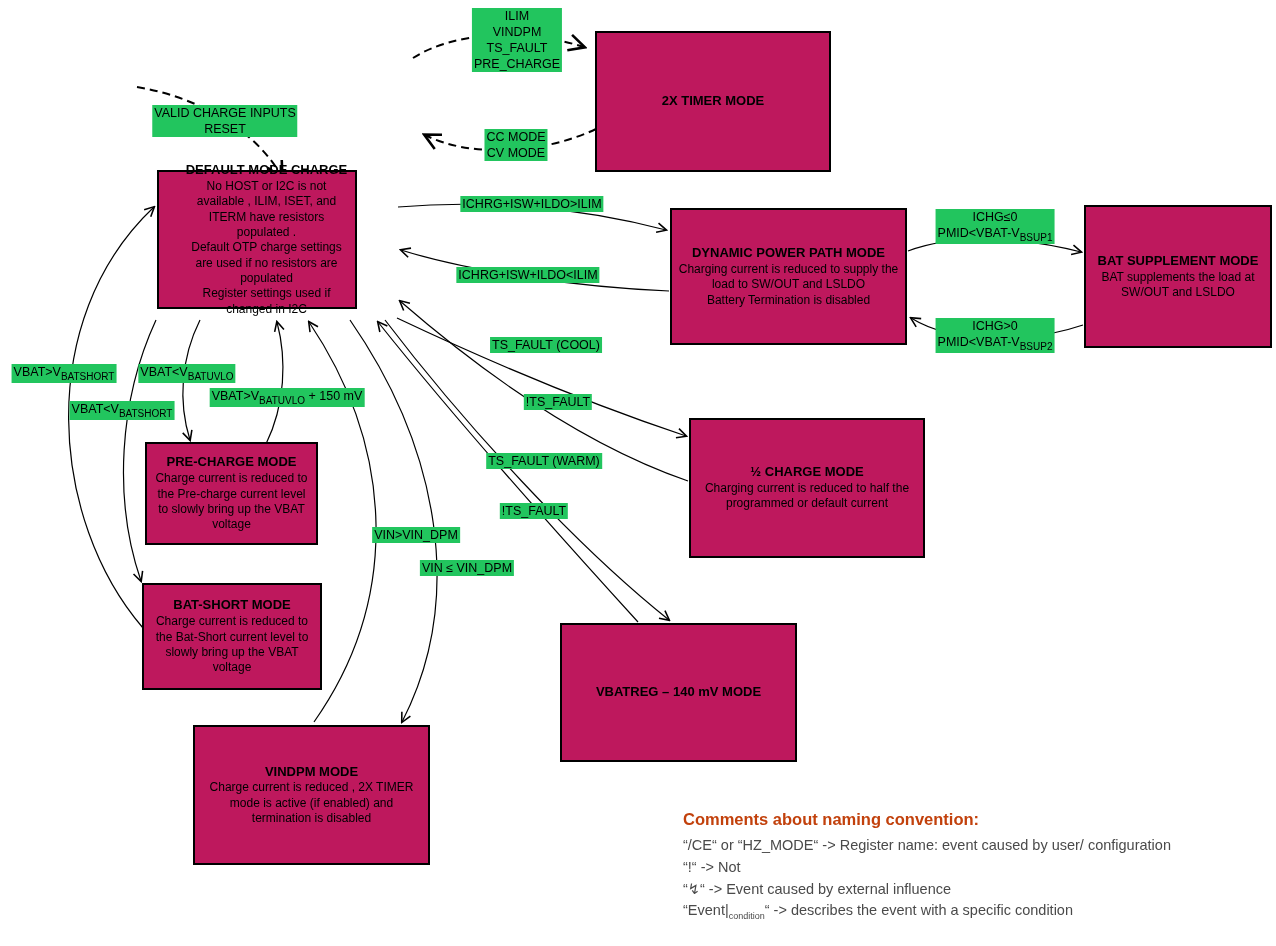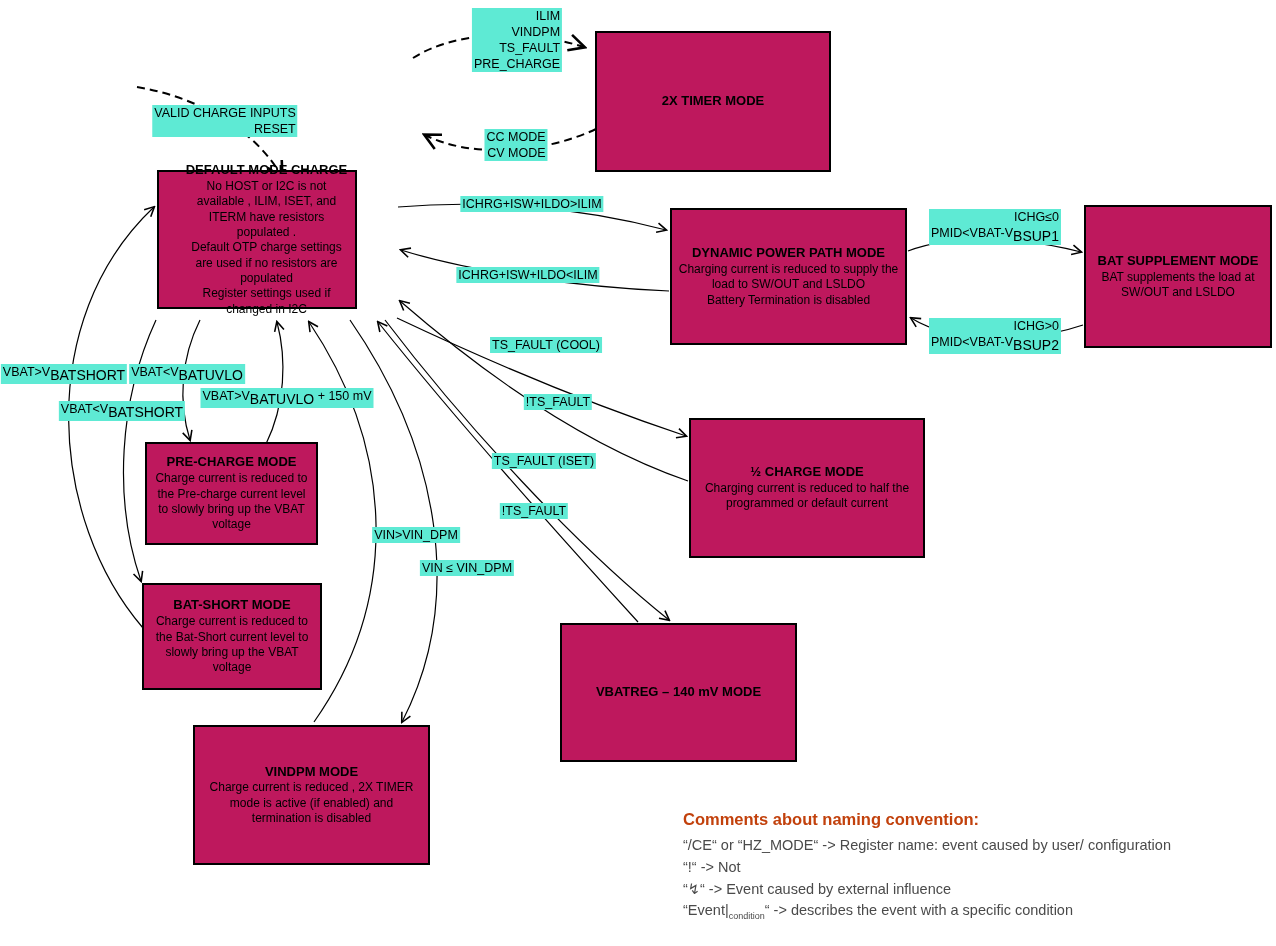--- a/index.html
+++ b/index.html
@@ -4,23 +4,23 @@
 <style>
   html,body{margin:0;padding:0;background:#fff;}
   #stage{position:relative;width:1276px;height:946px;background:#fff;overflow:hidden;
          font-family:"Liberation Sans","DejaVu Sans",sans-serif;color:#000;}
   #edges{position:absolute;left:0;top:0;width:1276px;height:946px;}
   .node{position:absolute;border:2px solid #000;background:#be185d;display:flex;
         flex-direction:column;justify-content:center;text-align:center;
         padding:4px 6px;box-sizing:border-box;}
   .node .title{font-weight:bold;font-size:13px;line-height:1.3;}
   .node .bl{font-size:12px;line-height:1.28;}
-  .edge-label{position:absolute;transform:translateX(-50%);text-align:right;
-        font-size:12.5px;line-height:1.28;background:#5eead4;white-space:nowrap;padding:0 2px;}
-  .edge-label sub, .node sub{font-size:14px;}
+  .edge-label{position:absolute;transform:translateX(-50%);text-align:center;
+        font-size:12.5px;line-height:1.28;background:#22c55e;white-space:nowrap;padding:0 2px;}
+  .edge-label sub, .node sub{font-size:10px;}
   #comments{position:absolute;left:683px;top:810px;width:560px;}
   #comments .c-title{font-weight:bold;font-size:16.5px;color:#c2410c;margin-bottom:6px;}
   #comments .c-line{font-size:14.5px;color:#4a4a4a;line-height:1.5;}
   #comments sub{font-size:9px;}
 </style>
 </head>
 <body>
 
 <div id="stage">
 
@@ -131,21 +131,21 @@
       <div class="edge-label" style="left: 287px; top: 388px;">
         <div><span>VBAT&gt;V</span><sub>BATUVLO</sub><span> + 150 mV</span></div>
       </div>
       <div class="edge-label" style="left: 546px; top: 337px;">
         <div><span>TS_FAULT (COOL)</span></div>
       </div>
       <div class="edge-label" style="left: 558px; top: 394px;">
         <div><span>!TS_FAULT</span></div>
       </div>
       <div class="edge-label" style="left: 544px; top: 453px;">
-        <div><span>TS_FAULT (ISET)</span></div>
+        <div><span>TS_FAULT (WARM)</span></div>
       </div>
       <div class="edge-label" style="left: 534px; top: 503px;">
         <div><span>!TS_FAULT</span></div>
       </div>
       <div class="edge-label" style="left: 416px; top: 527px;">
         <div><span>VIN&gt;VIN_DPM</span></div>
       </div>
       <div class="edge-label" style="left: 467px; top: 560px;">
         <div><span>VIN ≤ VIN_DPM</span></div>
       </div>

